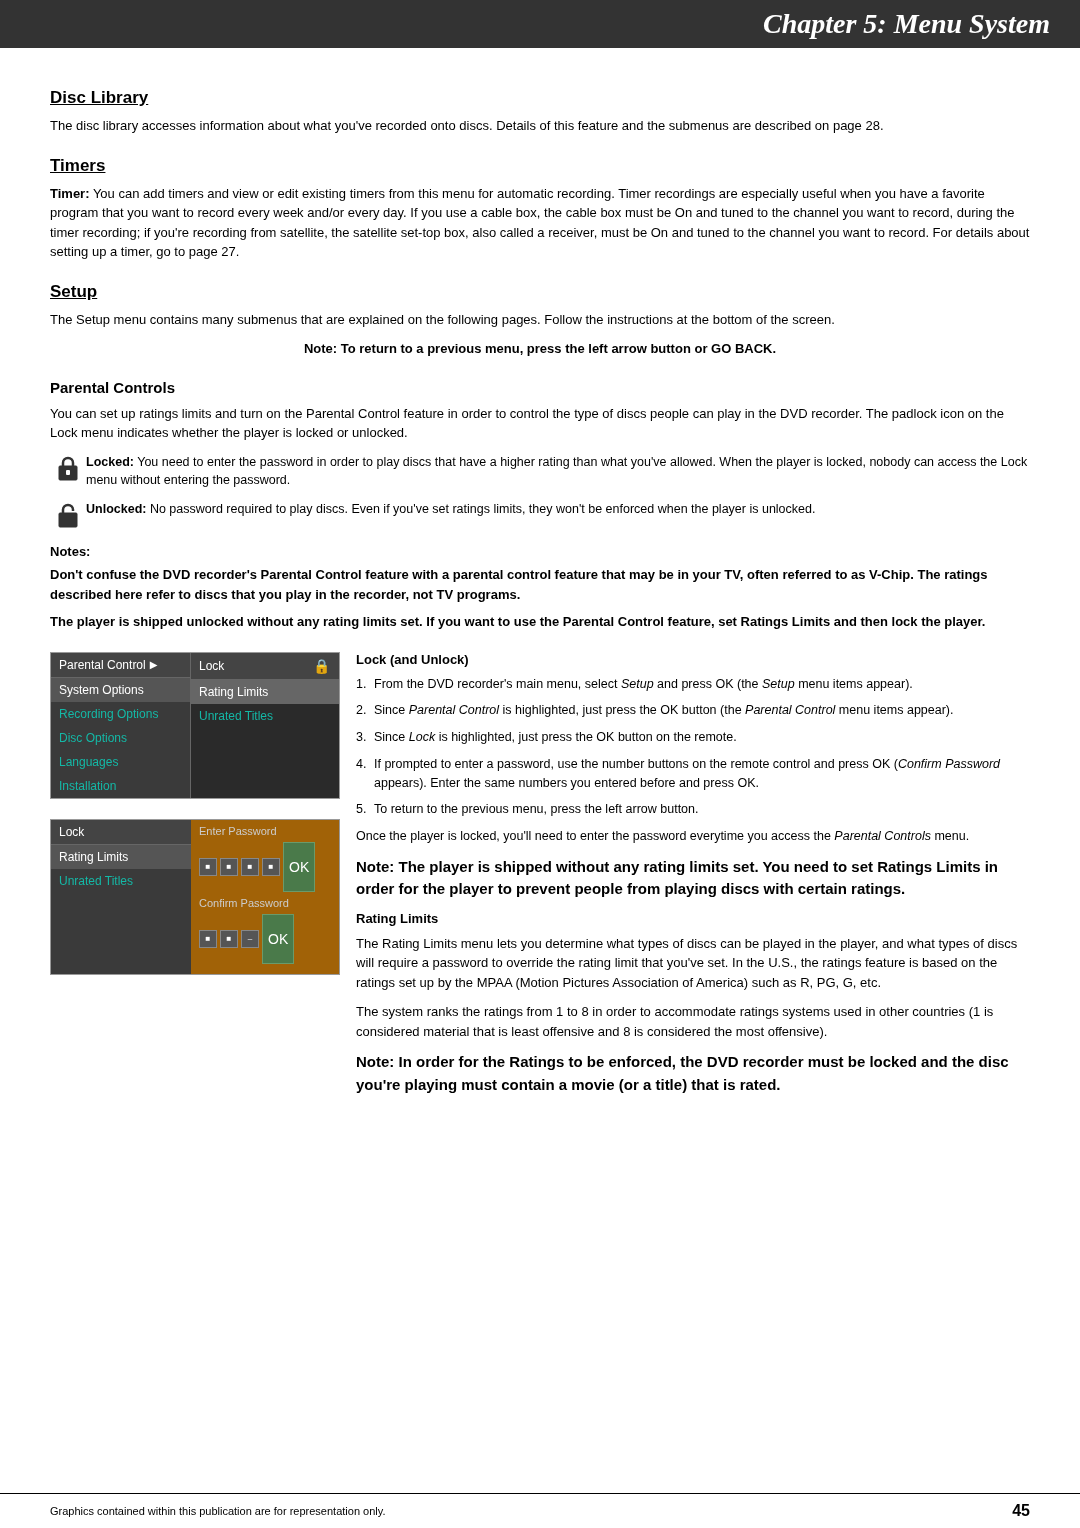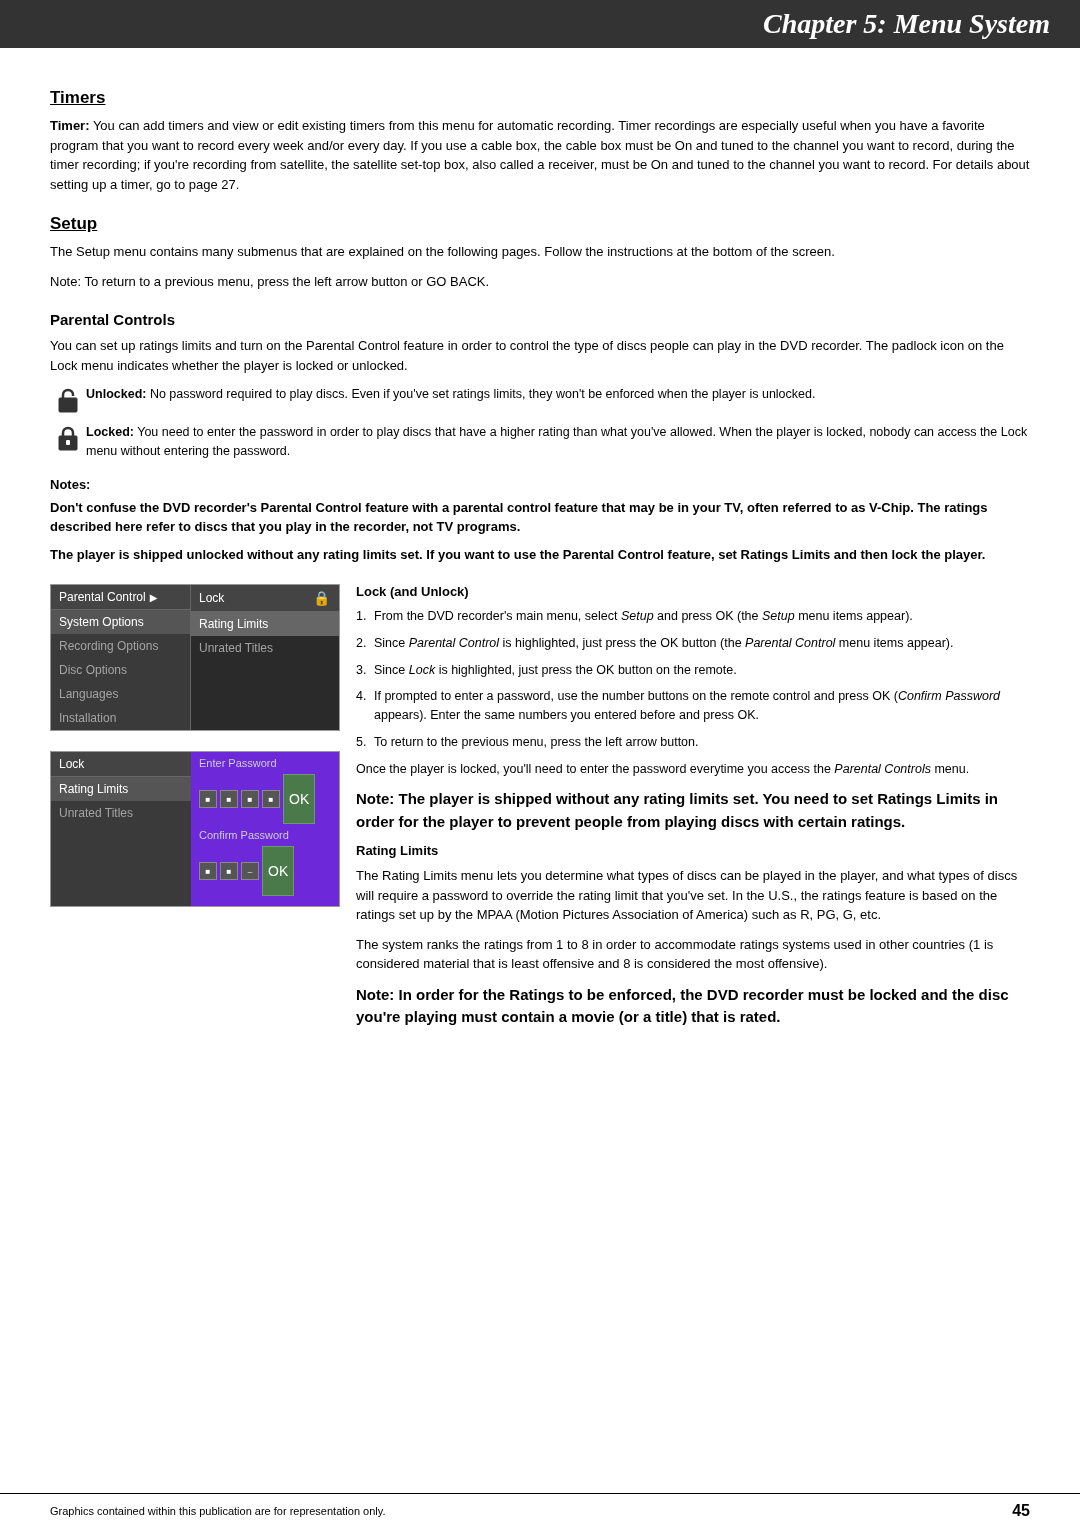--- a/index.html
+++ b/index.html
@@ -49,22 +49,23 @@
       margin-top: 20px;
     }
 
     p {
       margin-bottom: 10px;
       line-height: 1.5;
       font-size: 13px;
     }
 
     .note-bold {
-      font-weight: normal;
+      font-weight: bold;
       margin-bottom: 0;
+      text-align: center;
     }
 
     
     .subsection-title {
       font-size: 15px;
       font-weight: bold;
       margin-top: 20px;
       margin-bottom: 8px;
     }
 
@@ -172,21 +173,21 @@
       font-size: 10px;
     }
 
     .dvd-lock-small {
       font-size: 14px;
     }
 
     .dvd-menu-item {
       padding: 5px 8px;
       font-size: 12px;
-      color: #a3a3a3;
+      color: #14b8a6;
       cursor: pointer;
     }
 
     .dvd-menu-item.active {
       background: #555;
       color: #fff;
     }
 
     .dvd-menu-item.highlighted {
       background: #666;
@@ -242,21 +243,21 @@
     }
 
     .dvd-menu2-left {
       width: 140px;
       background: #3a3a3a;
       padding: 0;
     }
 
     .dvd-menu2-right {
       flex: 1;
-      background: #6d28d9;
+      background: #a16207;
       padding: 5px 8px;
     }
 
     .dvd-menu2-header {
       padding: 5px 8px;
       background: #444;
       border-bottom: 1px solid #666;
       font-size: 12px;
     }
 
@@ -319,20 +320,24 @@
 <body>
 
 <div class="page-container">
 
   <div class="chapter-header">
     <span class="chapter-title">Chapter 5: Menu System</span>
   </div>
 
   <div class="content">
 
+    <div>
+      <div class="section-title">Disc Library</div>
+      <p>The disc library accesses information about what you've recorded onto discs. Details of this feature and the submenus are described on page 28.</p>
+    </div>
 
     <div>
       <div class="section-title">Timers</div>
       <p>
         <strong>Timer:</strong>
         <span> You can add timers and view or edit existing timers from this menu for automatic recording. Timer recordings are especially useful when you have a favorite program that you want to record every week and/or every day. If you use a cable box, the cable box must be On and tuned to the channel you want to record, during the timer recording; if you're recording from satellite, the satellite set-top box, also called a receiver, must be On and tuned to the channel you want to record. For details about setting up a timer, go to page 27.</span>
       </p>
     </div>
 
     <div>
@@ -342,40 +347,40 @@
     </div>
 
     <div>
       <div class="subsection-title">Parental Controls</div>
       <p>You can set up ratings limits and turn on the Parental Control feature in order to control the type of discs people can play in the DVD recorder. The padlock icon on the Lock menu indicates whether the player is locked or unlocked.</p>
 
       <div class="lock-item">
         <div class="lock-icon-container">
           <svg class="lock-icon-svg" viewBox="0 0 22 26" fill="none" xmlns="http://www.w3.org/2000/svg">
             <rect x="2" y="11" width="18" height="14" rx="1" fill="#333" stroke="#333" stroke-width="1"></rect>
-            <path d="M6 11V8C6 5.2 8 3 11 3C14 3 16 5.2 16 8V9" stroke="#333" stroke-width="2.5" fill="none"></path>
+            <path d="M6 11V8C6 5.2 8 3 11 3C14 3 16 5.2 16 8V11" stroke="#333" stroke-width="2.5" fill="none"></path>
+            <rect x="9" y="15" width="4" height="5" rx="1" fill="#fff"></rect>
           </svg>
         </div>
         <div class="lock-text">
-          <strong>Unlocked:</strong>
-          <span> No password required to play discs. Even if you've set ratings limits, they won't be enforced when the player is unlocked.</span>
+          <strong>Locked:</strong>
+          <span> You need to enter the password in order to play discs that have a higher rating than what you've allowed. When the player is locked, nobody can access the Lock menu without entering the password.</span>
         </div>
       </div>
 
       <div class="lock-item">
         <div class="lock-icon-container">
           <svg class="lock-icon-svg" viewBox="0 0 22 26" fill="none" xmlns="http://www.w3.org/2000/svg">
             <rect x="2" y="11" width="18" height="14" rx="1" fill="#333" stroke="#333" stroke-width="1"></rect>
-            <path d="M6 11V8C6 5.2 8 3 11 3C14 3 16 5.2 16 8V11" stroke="#333" stroke-width="2.5" fill="none"></path>
-            <rect x="9" y="15" width="4" height="5" rx="1" fill="#fff"></rect>
+            <path d="M6 11V8C6 5.2 8 3 11 3C14 3 16 5.2 16 8V9" stroke="#333" stroke-width="2.5" fill="none"></path>
           </svg>
         </div>
         <div class="lock-text">
-          <strong>Locked:</strong>
-          <span> You need to enter the password in order to play discs that have a higher rating than what you've allowed. When the player is locked, nobody can access the Lock menu without entering the password.</span>
+          <strong>Unlocked:</strong>
+          <span> No password required to play discs. Even if you've set ratings limits, they won't be enforced when the player is unlocked.</span>
         </div>
       </div>
 
       <div class="notes-header">Notes:</div>
       <p class="notes-bold-para">Don't confuse the DVD recorder's Parental Control feature with a parental control feature that may be in your TV, often referred to as V-Chip. The ratings described here refer to discs that you play in the recorder, not TV programs.</p>
       <p class="notes-bold-para">The player is shipped unlocked without any rating limits set. If you want to use the Parental Control feature, set Ratings Limits and then lock the player.</p>
     </div>
 
     <div class="menu-instructions-row">
 

